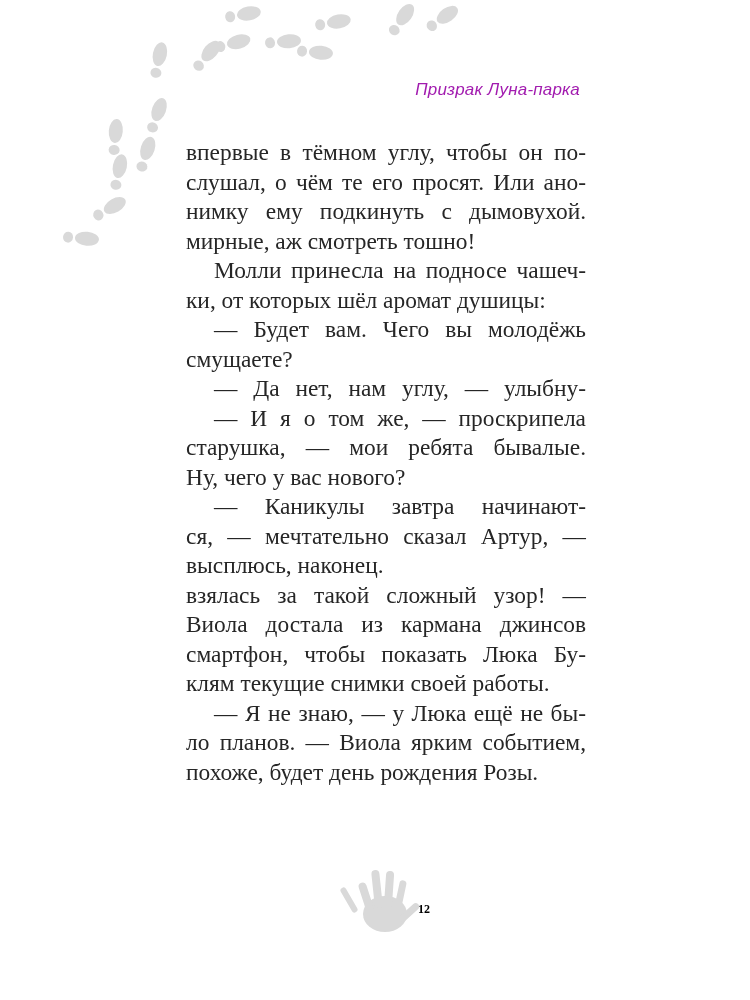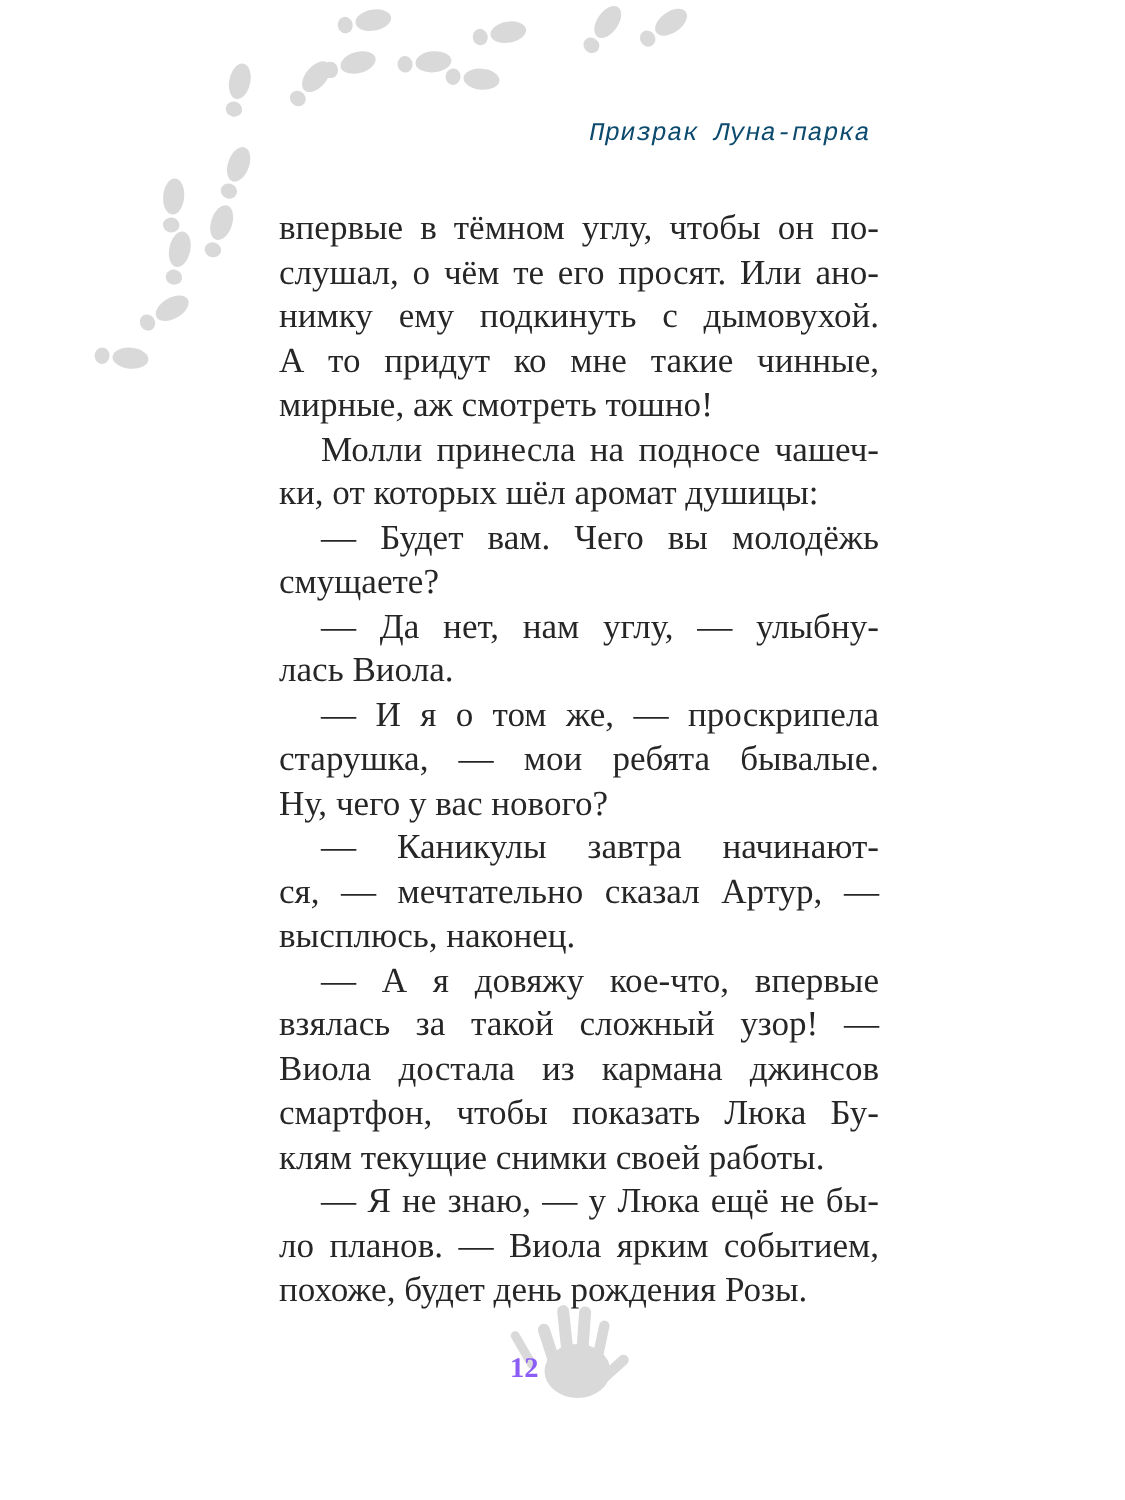--- a/index.html
+++ b/index.html
@@ -24,24 +24,24 @@
       position: absolute;
       left: 0; top: 0;
       width: 750px; height: 300px;
     }
     .running-head {
       position: absolute;
       left: 180px;
       width: 400px;
       top: 80px;
       text-align: right;
-      font-family: Liberation Mono, monospace;
+      font-family: Liberation Sans, sans-serif;
       font-style: italic;
       font-size: 17px;
-      color: #0c4a6e;
+      color: #a21caf;
       letter-spacing: 0.2px;
     }
     .body-text {
       position: absolute;
       left: 186px;
       top: 138px;
       width: 400px;
       font-family: "Liberation Serif", "DejaVu Serif", serif;
       font-size: 23.4px;
       line-height: 29.5px;
@@ -69,25 +69,25 @@
     }
     .folio svg {
       position: absolute;
       left: 0; top: 0;
     }
     .page-number {
       position: absolute;
       left: 0;
       width: 90px;
       top: 40px;
-      text-align: left;
+      text-align: right;
       font-family: "Liberation Serif", "DejaVu Serif", serif;
       font-weight: bold;
-      font-size: 19px;
-      color: #8b5cf6;
+      font-size: 12px;
+      color: #000000;
     }
   </style>
 </head>
 <body>
 
 <div class="page">
 
   <svg class="footprints" width="750" height="300" viewBox="0 0 750 300" xmlns="http://www.w3.org/2000/svg">
     <defs>
       <g id="shoe">
@@ -114,35 +114,32 @@
       <use href="#shoe" transform="translate(440,20) rotate(55)"></use>
     </g>
   </svg>
 
   <div class="running-head">Призрак Луна-парка</div>
 
   <div class="body-text" id="body-text">
       <span class="line">впервые в тёмном углу, чтобы он по-</span>
       <span class="line">слушал, о чём те его просят. Или ано-</span>
       <span class="line">нимку ему подкинуть с дымовухой.</span>
-      <span class="line">А то придут ко мне такие чинные,</span>
       <span class="line last">мирные, аж смотреть тошно!</span>
       <span class="line indent">Молли принесла на подносе чашеч-</span>
       <span class="line last">ки, от которых шёл аромат душицы:</span>
       <span class="line indent">— Будет вам. Чего вы молодёжь</span>
       <span class="line last">смущаете?</span>
       <span class="line indent">— Да нет, нам углу, — улыбну-</span>
-      <span class="line last">лась Виола.</span>
       <span class="line indent">— И я о том же, — проскрипела</span>
       <span class="line">старушка, — мои ребята бывалые.</span>
       <span class="line last">Ну, чего у вас нового?</span>
       <span class="line indent">— Каникулы завтра начинают-</span>
       <span class="line">ся, — мечтательно сказал Артур, —</span>
       <span class="line last">высплюсь, наконец.</span>
-      <span class="line indent">— А я довяжу кое-что, впервые</span>
       <span class="line">взялась за такой сложный узор! —</span>
       <span class="line">Виола достала из кармана джинсов</span>
       <span class="line">смартфон, чтобы показать Люка Бу-</span>
       <span class="line last">клям текущие снимки своей работы.</span>
       <span class="line indent">— Я не знаю, — у Люка ещё не бы-</span>
       <span class="line">ло планов. — Виола ярким событием,</span>
       <span class="line last">похоже, будет день рождения Розы.</span>
     </div>
 
   <div class="folio">

